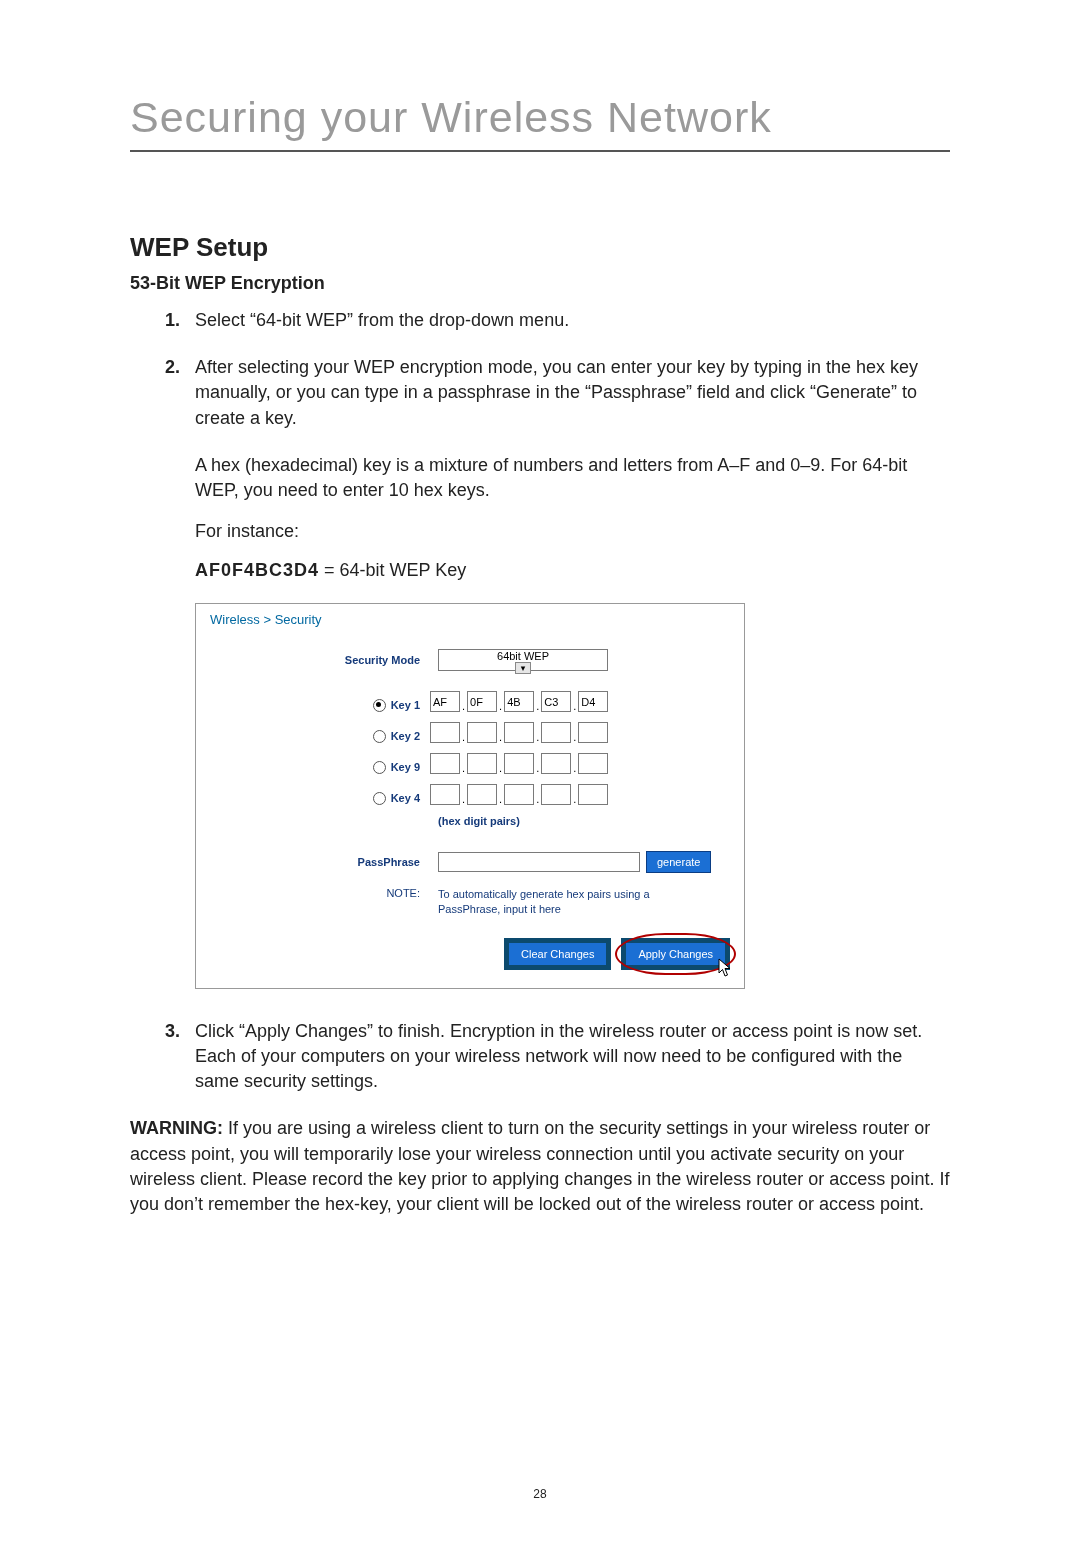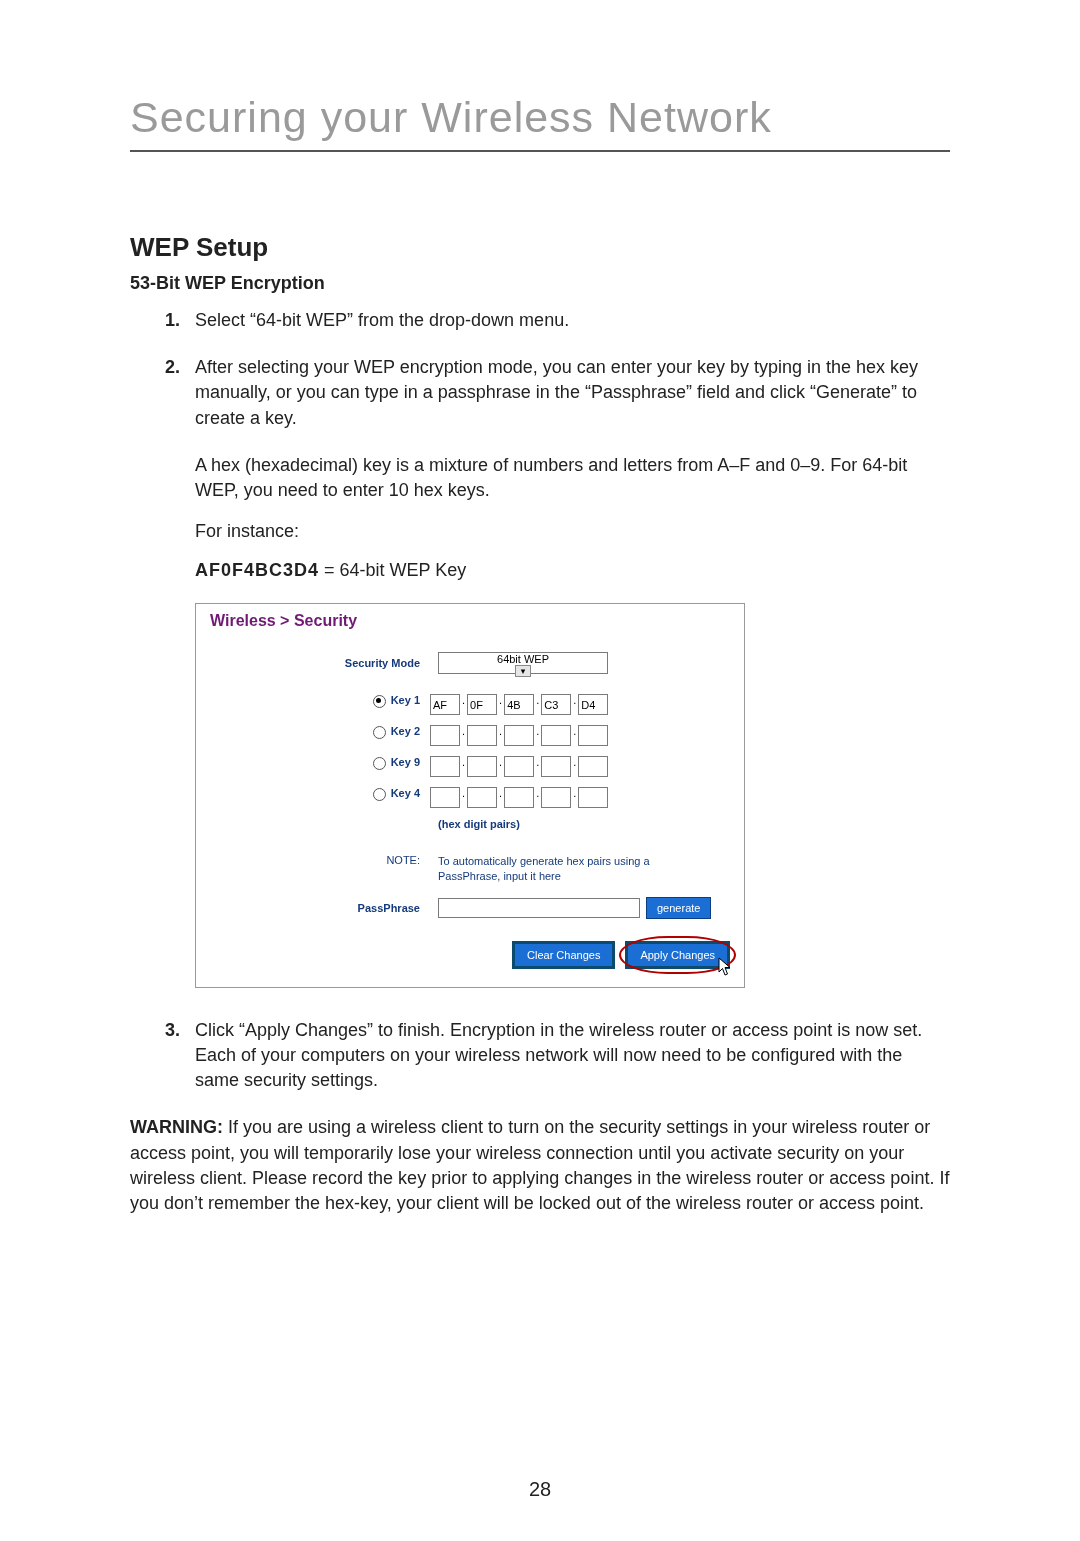--- a/index.html
+++ b/index.html
@@ -9,40 +9,40 @@
   h2.section{font-family:Liberation Sans, sans-serif;font-weight:bold;font-size:26px;margin:0 0 10px 0;}
   h3.sub{font-family:Arial,Helvetica,sans-serif;font-weight:bold;font-size:18px;margin:0 0 14px 0;}
   ol.steps{margin:0;padding:0 0 0 55px;font-family:Arial,Helvetica,sans-serif;font-size:18px;line-height:1.4;}
   ol.steps li{margin-bottom:22px;padding-left:10px;}
   ol.steps li::marker{font-weight:bold;}
   .cont{font-family:Arial,Helvetica,sans-serif;font-size:18px;line-height:1.4;margin:0 0 16px 65px;}
   .keyline{font-family:Arial,Helvetica,sans-serif;font-size:18px;margin:0 0 22px 65px;}
   .keyline .strong{font-weight:bold;letter-spacing:1px;}
   .body-p{font-family:Arial,Helvetica,sans-serif;font-size:18px;line-height:1.4;margin:22px 0 0 0;}
   .body-p .strong{font-weight:bold;}
-  .pgnum{position:absolute;bottom:40px;left:0;right:0;text-align:center;font-family:Arial,Helvetica,sans-serif;font-size:20px;}
+  .pgnum{position:absolute;bottom:40px;left:0;right:0;text-align:center;font-family:Arial,Helvetica,sans-serif;font-size:12px;}
   
   .panel{margin:0 0 30px 65px;width:550px;border:1px solid #999;background:#fff;font-family:Verdana,Arial,sans-serif;font-size:11px;color:#143a7b;box-sizing:border-box;padding:8px 14px 18px 14px;}
-  .crumb{font-weight:bold;color:#701a75;margin-bottom:22px;font-size:16px;}
+  .crumb{font-weight:normal;color:#0369a1;margin-bottom:22px;font-size:13px;}
   .row{display:flex;align-items:center;margin-bottom:14px;}
   .lab{width:210px;text-align:right;padding-right:18px;font-weight:bold;color:#153a7a;font-size:11px;}
   .sel{display:inline-flex;align-items:center;border:1px solid #7a7a7a;background:#fff;height:20px;padding:0 4px;font-size:11px;color:#000;width:160px;justify-content:space-between;flex-direction:column;}
   .sel .arrow{width:14px;height:14px;display:flex;align-items:center;justify-content:center;border:1px solid #888;background:#e6e6e6;font-size:9px;}
-  .krow{display:flex;align-items:flex-start;margin-bottom:10px;}
+  .krow{display:flex;align-items:flex-end;margin-bottom:10px;}
   .klab{width:210px;text-align:right;padding-right:10px;font-weight:bold;color:#153a7a;font-size:11px;}
   .radio{display:inline-block;width:11px;height:11px;border:1px solid #555;border-radius:50%;margin-right:5px;vertical-align:middle;position:relative;}
   .radio.on::after{content:"";position:absolute;top:2px;left:2px;width:5px;height:5px;background:#000;border-radius:50%;}
   .kin{width:30px;height:21px;border:1px solid #7a7a7a;font-size:11px;color:#000;padding:0 2px;box-sizing:border-box;background:#fff;display:inline-flex;align-items:center;}
   .dot{margin:0 2px;color:#000;}
   .hexnote{margin-left:228px;font-weight:bold;color:#153a7a;font-size:11px;margin-top:4px;margin-bottom:24px;}
   .ntxt{color:#153a7a;font-size:11px;line-height:1.3;}
   .ppinput{border:1px solid #7a7a7a;height:18px;width:200px;background:#fff;display:inline-block;}
   .btn{display:inline-flex;align-items:center;justify-content:center;background:#1b6fd4;color:#fff;font-size:11px;height:20px;padding:0 10px;border:1px solid #0a3d84;margin-left:6px;}
   .btnrow{display:flex;justify-content:flex-end;margin-top:22px;gap:10px;}
-  .btn2{display:inline-flex;align-items:center;justify-content:center;background:#1b6fd4;color:#fff;font-size:11px;height:22px;padding:0 12px;border:3px solid #0c4a6e;}
+  .btn2{display:inline-flex;align-items:center;justify-content:center;background:#1b6fd4;color:#fff;font-size:11px;height:22px;padding:0 12px;border:5px solid #0c4a6e;}
   .apply-wrap{position:relative;display:inline-block;}
   .oval{position:absolute;top:-5px;left:-6px;right:-6px;bottom:-5px;border:2px solid #b00000;border-radius:50%/60%;}
   .cursor{position:absolute;right:-4px;bottom:-8px;}
   .gap{height:6px;}
 </style>
 </head>
 <body>
 
 <div class="page">
   <h1 class="page-title">Securing your Wireless Network</h1>
@@ -118,29 +118,29 @@
         <span class="dot">.</span>
       <span class="kin"></span>
         <span class="dot">.</span>
       <span class="kin"></span>
         <span class="dot">.</span>
       <span class="kin"></span>
     </div>
 
     <div class="hexnote">(hex digit pairs)</div>
 
-    <div class="row" style="align-items:flex-start;">
-      <div class="lab" style="font-weight:normal;">NOTE:</div>
-      <div class="ntxt" style="max-width:260px;">To automatically generate hex pairs using a PassPhrase, input it here</div>
-    </div>
-
     <div class="row" style="margin-top:4px;">
       <div class="lab">PassPhrase</div>
       <span class="ppinput"></span>
       <span class="btn">generate</span>
+    </div>
+
+    <div class="row" style="align-items:flex-start;">
+      <div class="lab" style="font-weight:normal;">NOTE:</div>
+      <div class="ntxt" style="max-width:260px;">To automatically generate hex pairs using a PassPhrase, input it here</div>
     </div>
 
     <div class="btnrow">
       <span class="btn2">Clear Changes</span>
       <span class="apply-wrap">
         <span class="btn2">Apply Changes</span>
         <span class="oval"></span>
         <svg class="cursor" width="16" height="20" viewBox="0 0 16 20">
             <path d="M1 1 L1 15 L4.5 11.5 L7 18 L9.5 17 L7 10.5 L12 10.5 Z" fill="#fff" stroke="#000" stroke-width="1"></path>
           </svg>

